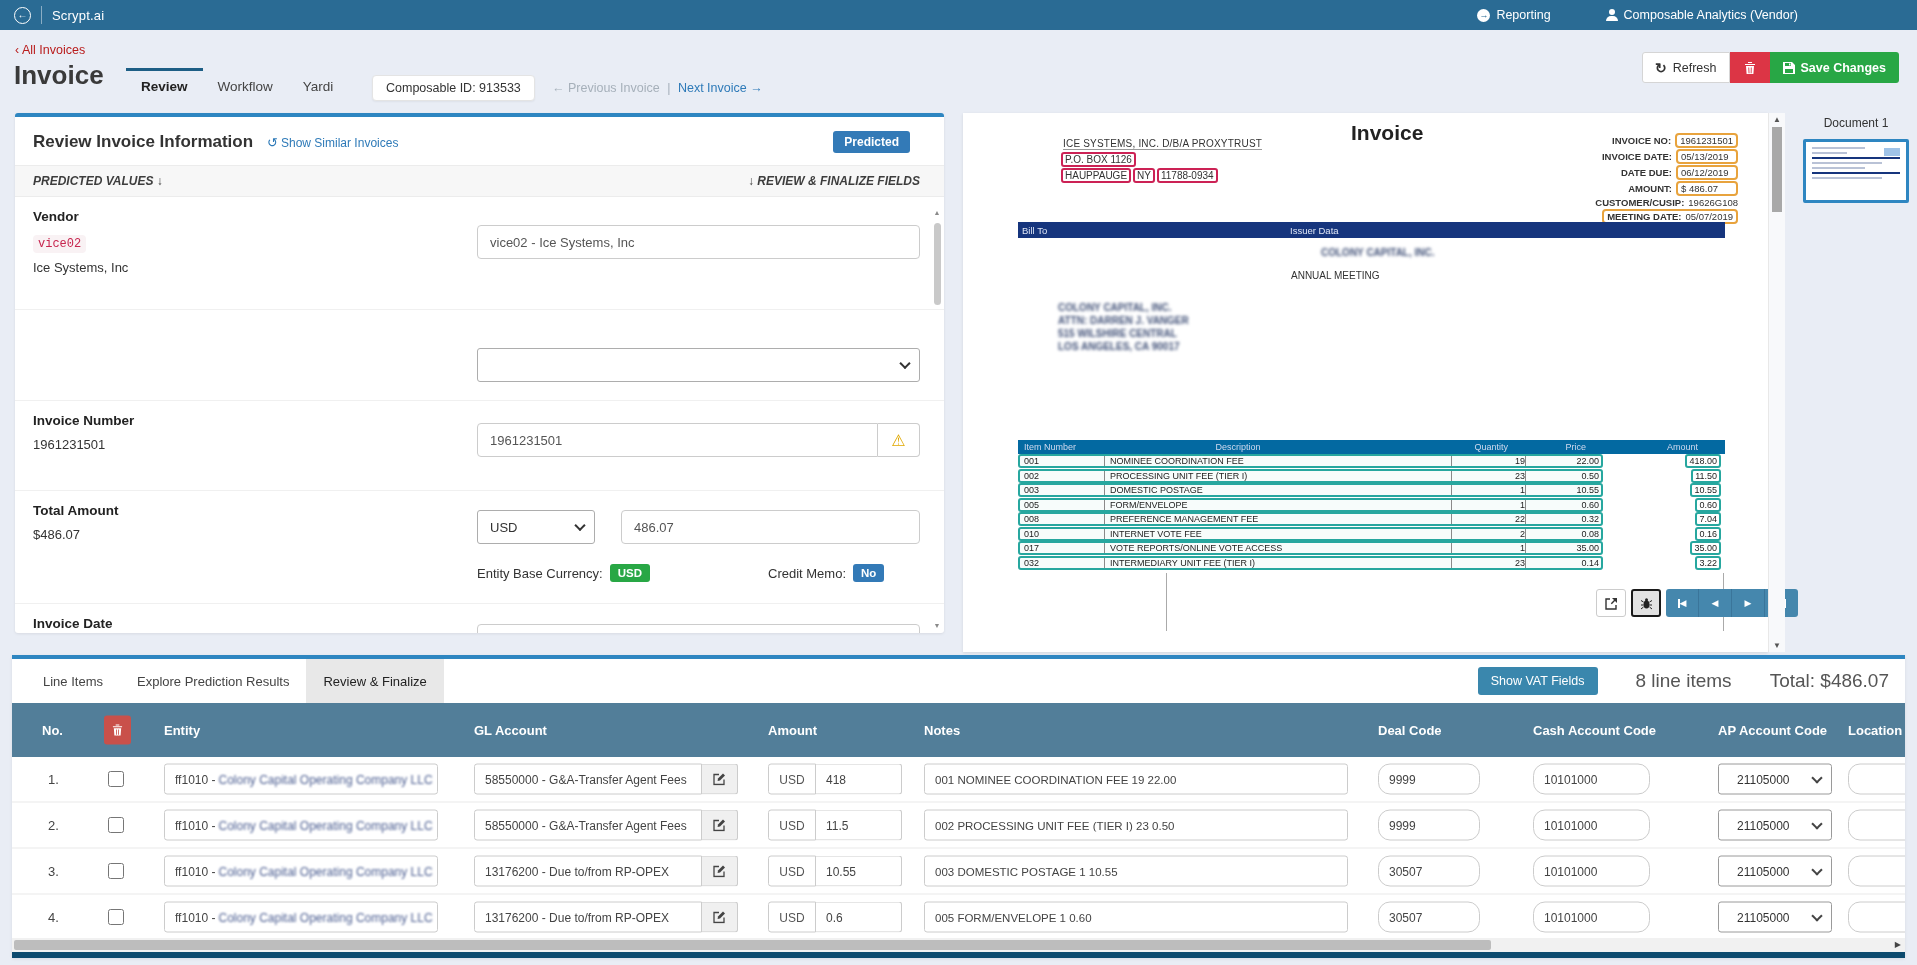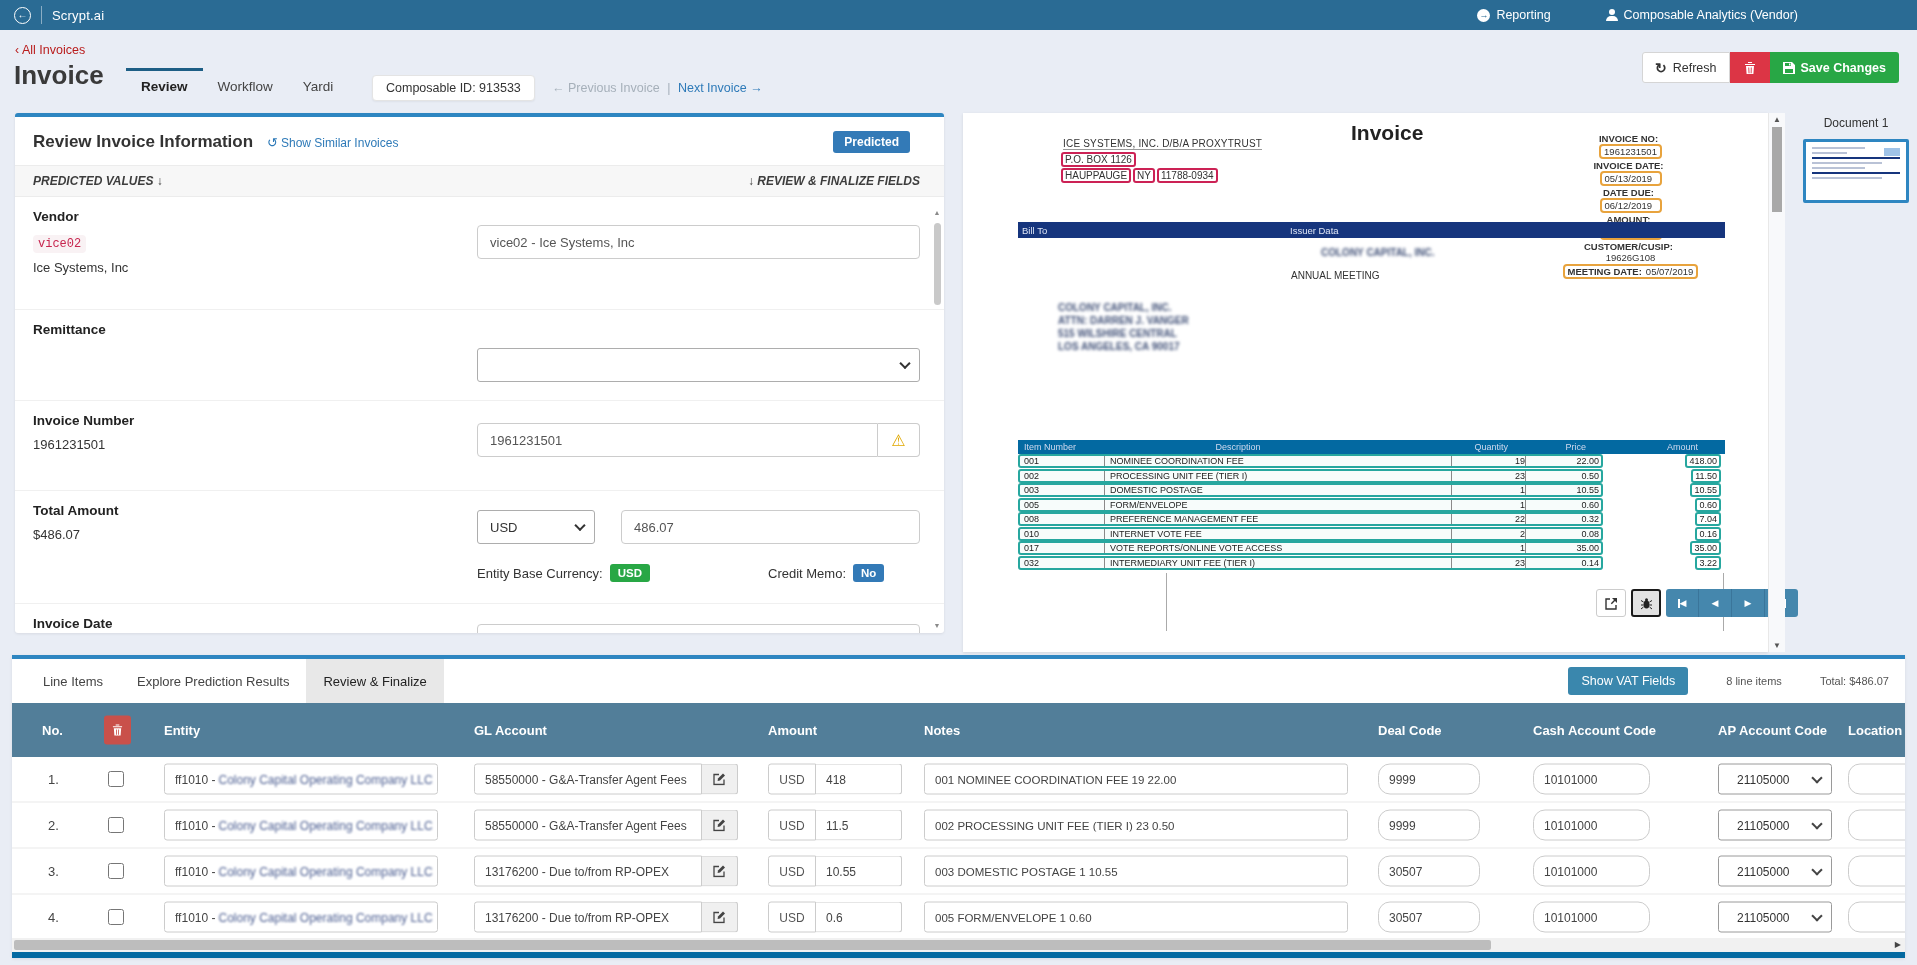--- a/index.html
+++ b/index.html
@@ -72,21 +72,21 @@
 
   
   .docviewer { position:absolute; left:960px; top:113px; width:825px; height:539px; }
   .docpage { position:absolute; left:3px; top:0; width:805px; height:539px; background:#fff; box-shadow:0 1px 3px rgba(0,0,0,.1); color:#2c2c2c; }
   .doc-title { position:absolute; left:388px; top:8px; font-size:21px; font-weight:bold; color:#222; }
   .doc-company { position:absolute; left:100px; top:25px; font-size:10px; color:#333; letter-spacing:.2px; border-bottom:1px solid #999; }
   .rl { display:inline-block; border:2px solid #cc2255; border-radius:3px; padding:0 2px; }
   .doc-pobox { position:absolute; left:98px; top:39px; font-size:10px; color:#333; }
   .doc-cityline { position:absolute; left:98px; top:55px; font-size:10px; color:#333; display:flex; gap:2px; }
   .doc-meta { position:absolute; left:560px; top:20px; width:215px; font-size:9.5px; color:#333; }
-  .dm-line { display:flex; justify-content:flex-end; align-items:center; margin-bottom:1px;flex-direction:column; }
+  .dm-line { display:flex; justify-content:flex-end; align-items:center; margin-bottom:1px; }
   .dm-label { font-weight:bold; margin-right:4px; white-space:nowrap; }
   .ol { display:inline-block; border:2px solid #e8a33d; border-radius:4px; padding:0 3px; min-width:62px; }
   .dm-full { border:2px solid #e8a33d; border-radius:4px; padding:0 3px; display:flex; align-items:center; }
   .doc-band { position:absolute; left:55px; top:109px; width:707px; height:16px; background:#16357d; color:#dfe6f5; font-size:9.5px; display:flex; align-items:center; }
   .band-billto { margin-left:4px; }
   .band-issuer { position:absolute; left:272px; }
   .blur { filter:blur(1.4px); color:#3f4f76; font-weight:bold; }
   .doc-issuer { position:absolute; left:358px; top:134px; font-size:10px; }
   .doc-meeting { position:absolute; left:328px; top:157px; font-size:10px; color:#333; }
   .doc-billto { position:absolute; left:95px; top:188px; font-size:10px; line-height:13px; }
@@ -120,27 +120,27 @@
   
   .thumb-panel { position:absolute; left:1795px; top:116px; width:122px; }
   .thumb-label { text-align:center; font-size:12px; color:#333; margin-bottom:9px; }
   .thumb-box { margin:0 auto; width:106px; height:64px; background:#fff; border:3px solid #2e86c1; border-radius:2px; position:relative; padding:5px 6px; cursor:pointer; }
   .tl { height:2px; background:#b9c2d6; margin-bottom:3px; }
   .tl.blue { background:#16357d; }
   .tl.w40 { width:40%; } .tl.w60 { width:60%; } .tl.w80 { width:80%; }
   .thumb-box .mini-amt { position:absolute; right:6px; top:6px; width:16px; height:8px; background:#9fc3e8; }
 
   
-  .lipanel { position:absolute; left:12px; top:655px; width:1893px; height:303px; background:#0369a1; border-top:4px solid #2e86c1; box-shadow:0 1px 3px rgba(0,0,0,.08); overflow:hidden; }
+  .lipanel { position:absolute; left:12px; top:655px; width:1893px; height:303px; background:#0c4a6e; border-top:4px solid #2e86c1; box-shadow:0 1px 3px rgba(0,0,0,.08); overflow:hidden; }
   .li-tabs { position:relative; height:44px; display:flex; align-items:stretch; padding-left:14px; background:#fff; }
   .li-tab { display:flex; align-items:center; padding:0 17px; font-size:13px; color:#444; cursor:pointer; }
   .li-tab.active { background:#e8e8e8; color:#222; }
   .li-tabs-right { position:absolute; right:16px; top:0; height:44px; display:flex; align-items:center; gap:38px; }
   .vat-btn { background:#3a87ad; color:#fff; font-size:12.5px; padding:7px 13px; border-radius:3px; cursor:pointer; }
-  .li-count, .li-total { font-size:11px; color:#555; }
+  .li-count, .li-total { font-size:19px; color:#555; }
   .li-header { position:relative; height:54px; background:#527e99; color:#fff; font-weight:bold; font-size:13px; }
   .li-header .hcell { position:absolute; top:50%; transform:translateY(-50%); }
   .hdel-btn { position:absolute; left:92px; top:50%; transform:translateY(-50%); width:27px; height:29px; background:#c9504a; border-radius:3px; display:flex; align-items:center; justify-content:center; cursor:pointer; }
   .c-no { left:30px; }
   .c-entity { left:152px; }
   .c-gl { left:462px; }
   .c-amt { left:756px; }
   .c-notes { left:912px; }
   .c-deal { left:1366px; }
   .c-cash { left:1521px; }
@@ -241,21 +241,20 @@
     <div class="frow" style="height:113px;">
       <div class="flabel">Vendor</div>
       <div><span class="code-chip">vice02</span></div>
       <div class="fpred">Ice Systems, Inc</div>
       <div class="f-right" style="top:28px;">
         <input class="tinput" value="vice02 - Ice Systems, Inc" style="">
       </div>
     </div>
 
     <div class="frow" style="height:91px;">
-      <div class="flabel">Remittance</div>
       <div class="f-right" style="top:38px;">
         <div class="select-like">
             <span></span>
             <i class="chev"></i>
           </div>
       </div>
     </div>
 
     <div class="frow" style="height:90px;">
       <div class="flabel">Invoice Number</div>

